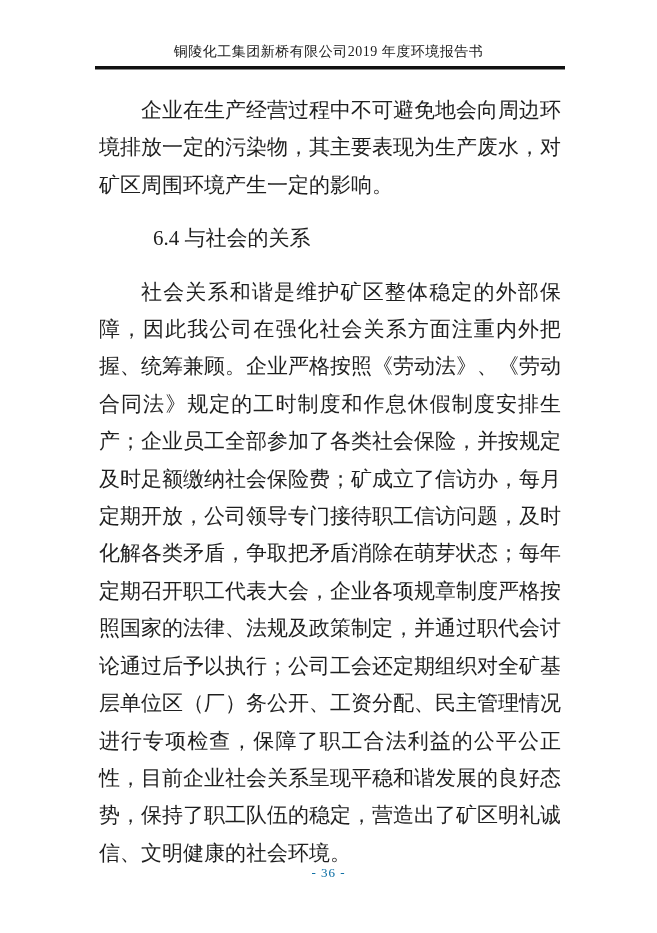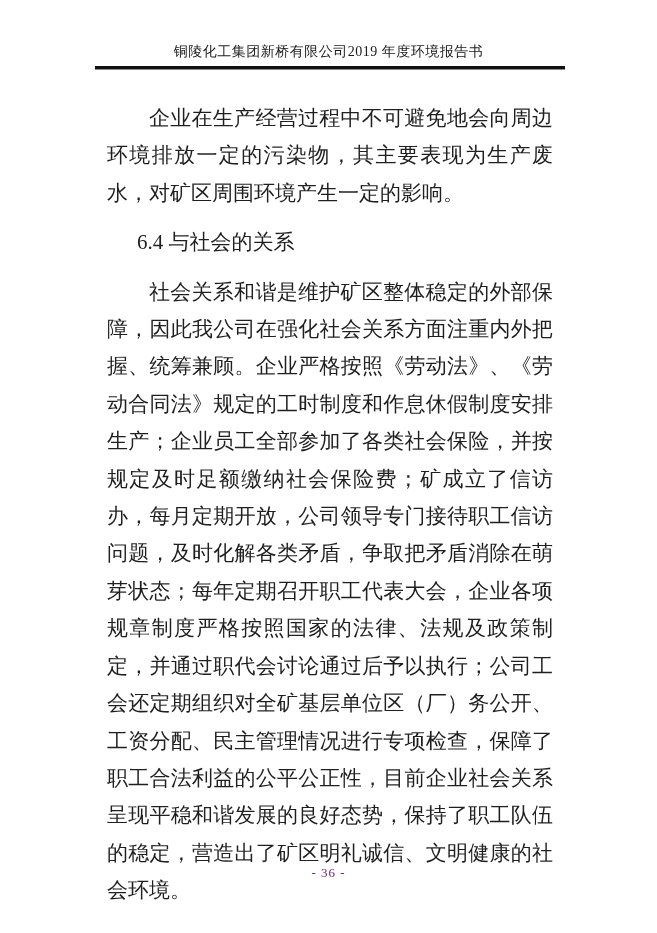--- a/index.html
+++ b/index.html
@@ -47,36 +47,36 @@
   .doc-body {
     padding: 18px 92px 0 95px;
     font-size: 21px;
     line-height: 37.4px;
     text-align: justify;
     text-justify: inter-ideograph;
     color: #1f1f1f;
   }
   .doc-body p {
     text-indent: 2em;
-    margin: 12px;
+    margin: 4px;
   }
   .doc-body .section-heading {
     text-indent: 2em;
     font-weight: normal;
     font-size: 21px;
-    margin: 0;
+    margin: 16px;
   }
   .doc-footer {
     position: absolute;
     left: 0;
     right: 0;
     bottom: 52px;
     text-align: center;
     font-size: 13px;
-    color: #701a75;
+    color: #0369a1;
     letter-spacing: 1px;
   }
 </style>
 </head>
 <body>
 
 <div class="page">
 
   <div class="doc-header">
     <span class="header-title">铜陵化工集团新桥有限公司2019 年度环境报告书</span>

